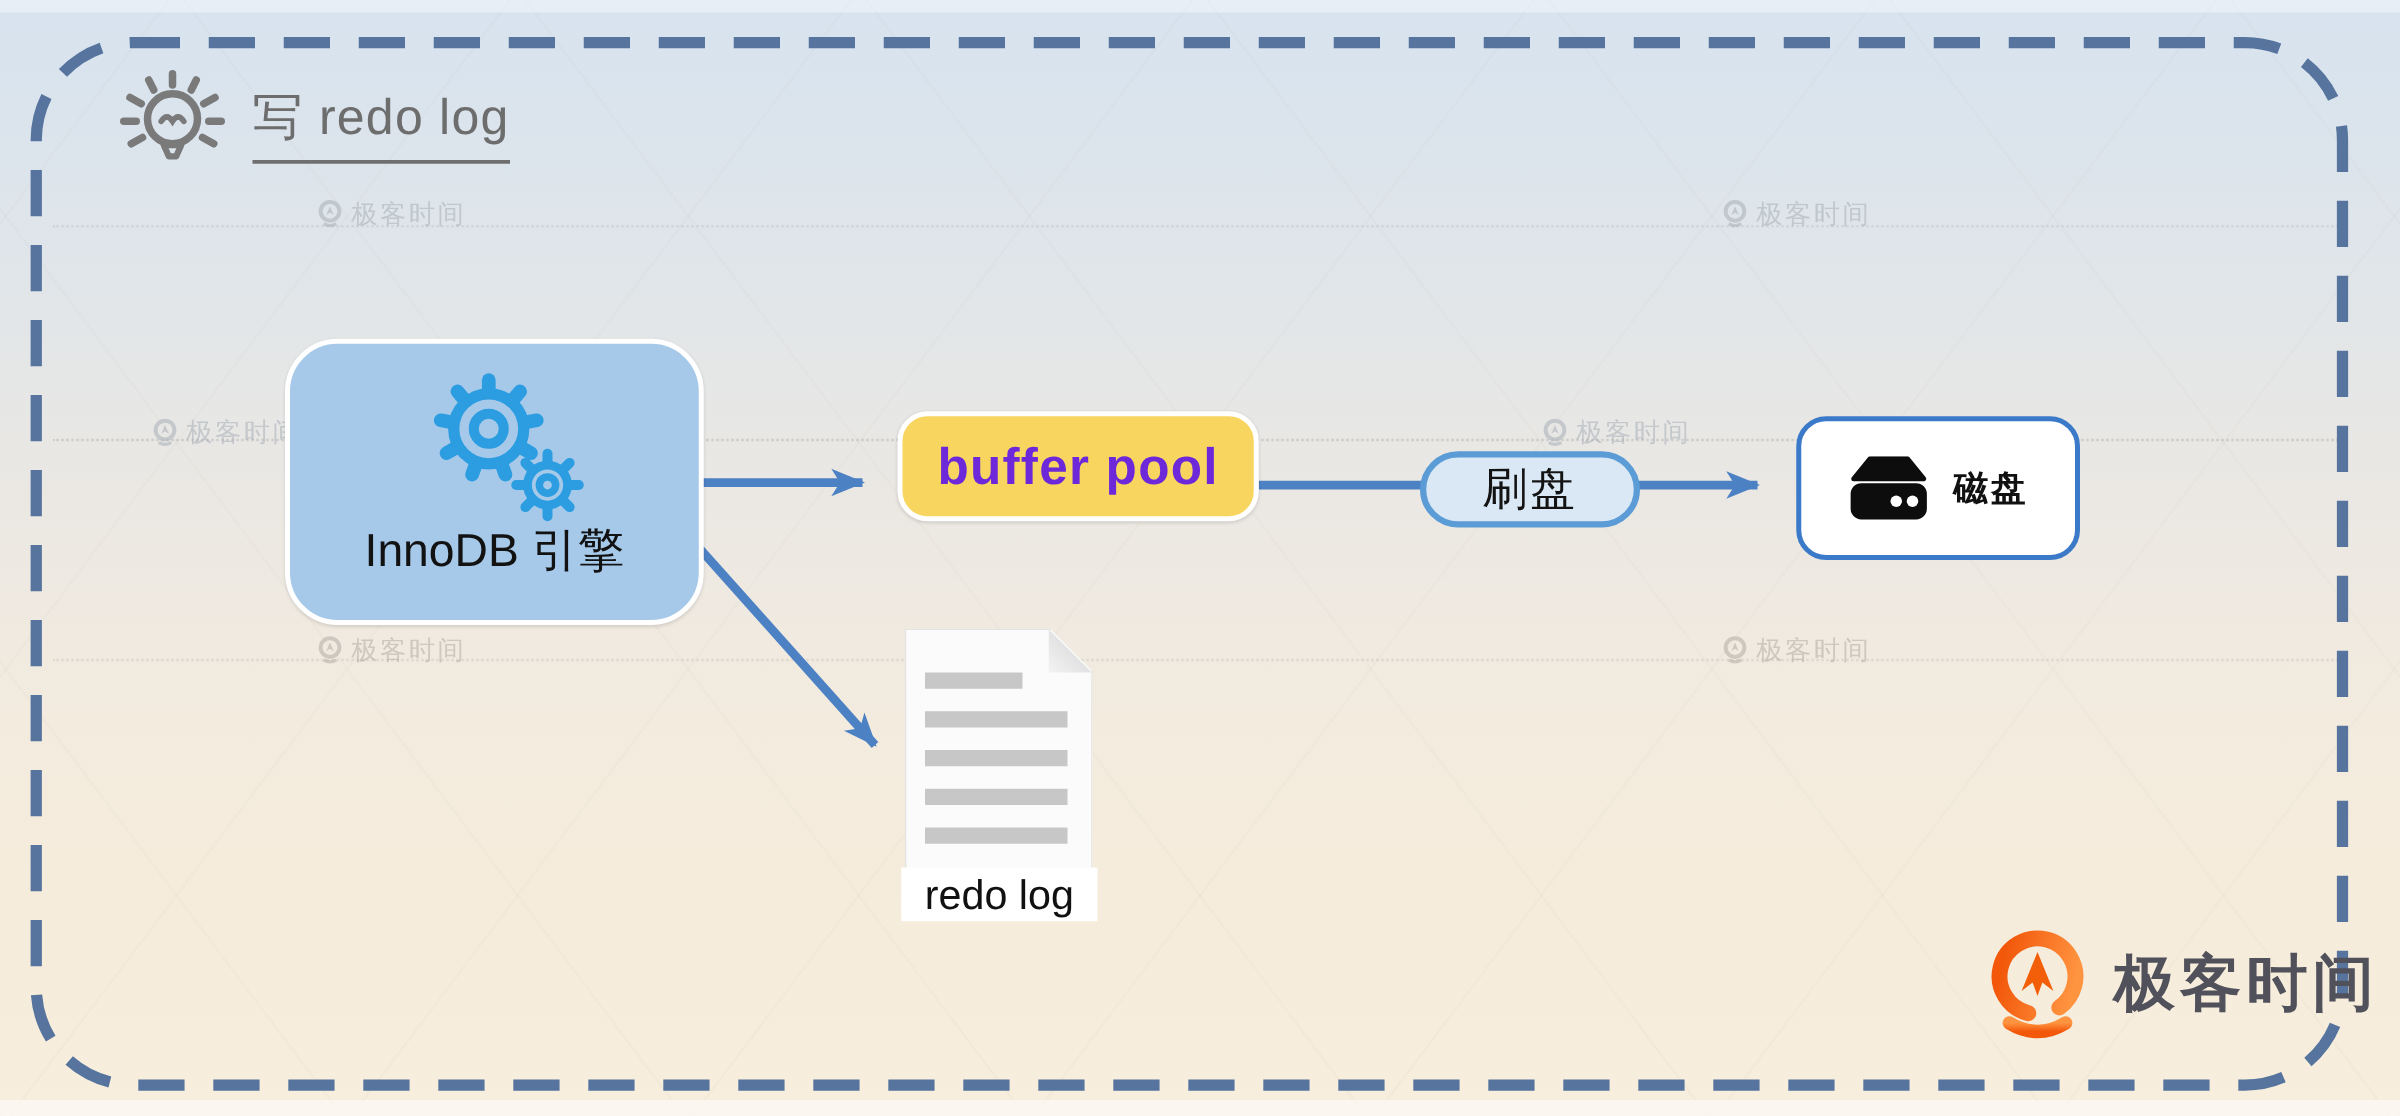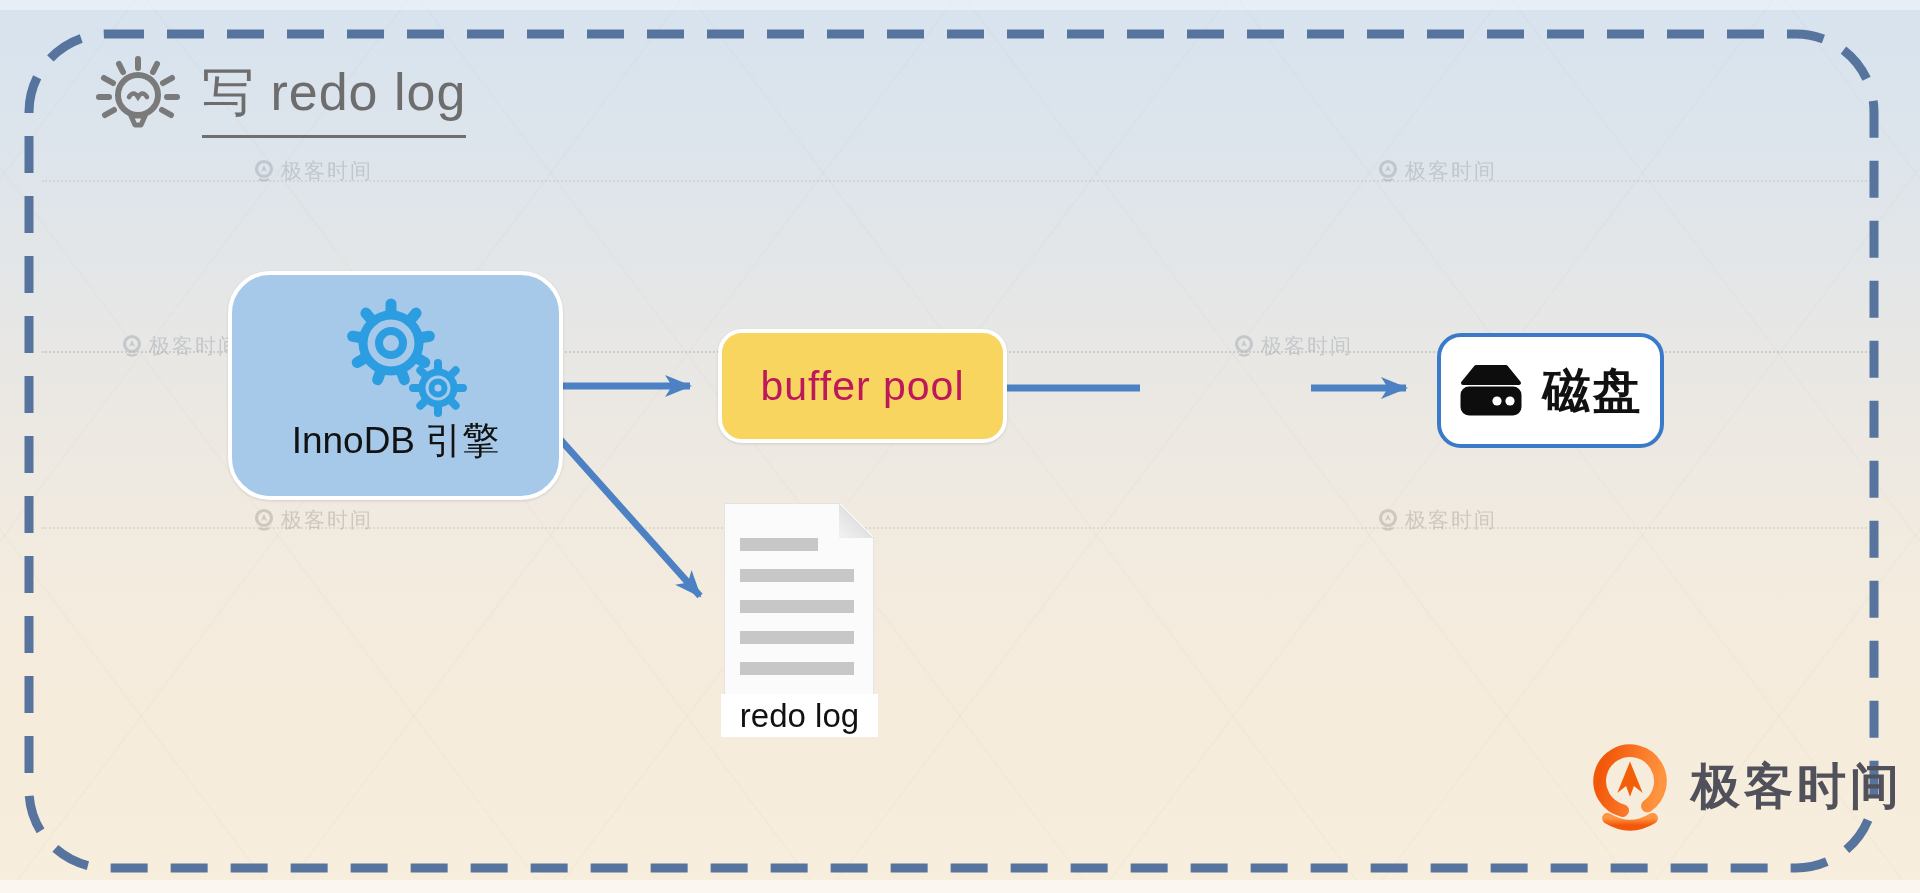--- a/index.html
+++ b/index.html
@@ -30,39 +30,39 @@
   .wm.w1{left:252px;top:157px;}
   .wm.w2{left:1376px;top:157px;}
   .wm.w3{left:120px;top:332px;}
   .wm.w4{left:1232px;top:332px;}
   .wm.w5{left:252px;top:506px;}
   .wm.w6{left:1376px;top:506px;}
   .wm.warm{color:#b3aea6;}
 
   
   .title-group{position:absolute;left:88px;top:50px;display:flex;align-items:center;gap:14px;z-index:3;}
-  .title-text{font-size:52px;color:#6d6d6d;padding-bottom:7px;border-bottom:3px solid #6f6f6f;letter-spacing:1px;}
+  .title-text{font-size:40px;color:#6d6d6d;padding-bottom:7px;border-bottom:3px solid #6f6f6f;letter-spacing:1px;}
 
   
   .node{position:absolute;z-index:3;box-sizing:border-box;}
   .innodb{left:228px;top:271px;width:335px;height:229px;background:#a6c9ea;border:4px solid #ffffff;
     border-radius:42px;box-shadow:0 1px 3px rgba(0,0,0,.12);}
   .innodb .gears{position:absolute;top:6px;left:50%;transform:translateX(-50%);}
   .innodb .lbl{position:absolute;top:141px;left:0;width:100%;text-align:center;font-size:37px;color:#121212;}
 
-  .bufferpool{left:718px;top:329px;width:289px;height:114px;background:#f8d55e;border:4px solid #ffffff;
+  .bufferpool{left:718px;top:329px;width:289px;height:88px;background:#f8d55e;border:4px solid #ffffff;
     border-radius:24px;box-shadow:0 1px 3px rgba(0,0,0,.12);display:flex;align-items:center;justify-content:center;
-    font-size:41px;color:#be185d;letter-spacing:1px;}
+    font-size:41px;color:#6d28d9;letter-spacing:1px;font-weight:bold;}
 
   .flushpill{left:1136px;top:361px;width:176px;height:61px;background:#d9e8f4;border:5px solid #5b9bd6;
     border-radius:34px;display:flex;align-items:center;justify-content:center;font-size:36px;color:#131313;letter-spacing:2px;}
 
   .diskbox{left:1437px;top:333px;width:227px;height:115px;background:#ffffff;border:4px solid #3b7ac9;
     border-radius:24px;display:flex;align-items:center;justify-content:center;gap:20px;}
-  .diskbox .lbl{font-size:48px;color:#111;font-weight:600;letter-spacing:2px;}
+  .diskbox .lbl{font-size:28px;color:#111;font-weight:600;letter-spacing:2px;}
 
   
   .paper{position:absolute;left:724px;top:503px;width:150px;height:196px;background:#fbfbfb;z-index:3;
     border:1px solid #e3e3e3;box-sizing:border-box;
     clip-path:polygon(0 0,calc(100% - 34px) 0,100% 34px,100% 100%,0 100%);}
   .paper .fold{position:absolute;top:0;right:0;width:34px;height:34px;
     background:linear-gradient(to bottom left,transparent 49%,#e2e2e2 50%,#f3f3f3 100%);}
   .paper .bar{position:absolute;left:15px;height:13px;background:#c7c7c7;}
   .paper .b1{top:34px;width:78px;}
   .paper .b2{top:65px;width:114px;}
@@ -206,20 +206,23 @@
         </g>
       </g>
     </svg>
     <div class="lbl">InnoDB 引擎</div>
   </div>
 
   <div class="node bufferpool">
     <span>buffer pool</span>
   </div>
 
+  <div class="node flushpill">
+    <span>刷盘</span>
+  </div>
 
   <div class="node diskbox">
     <svg width="64" height="52" viewBox="0 0 64 52">
       <g fill="#0d0d0d" stroke="#0d0d0d" stroke-linejoin="round">
         <path d="M17,2 L47,2 L60,18 L4,18 Z" stroke-width="4"></path>
         <rect x="3" y="23" width="58" height="26" rx="7" stroke-width="3"></rect>
       </g>
       <circle cx="38" cy="36" r="4.6" fill="#ffffff"></circle>
       <circle cx="51" cy="36" r="4.6" fill="#ffffff"></circle>
     </svg>

